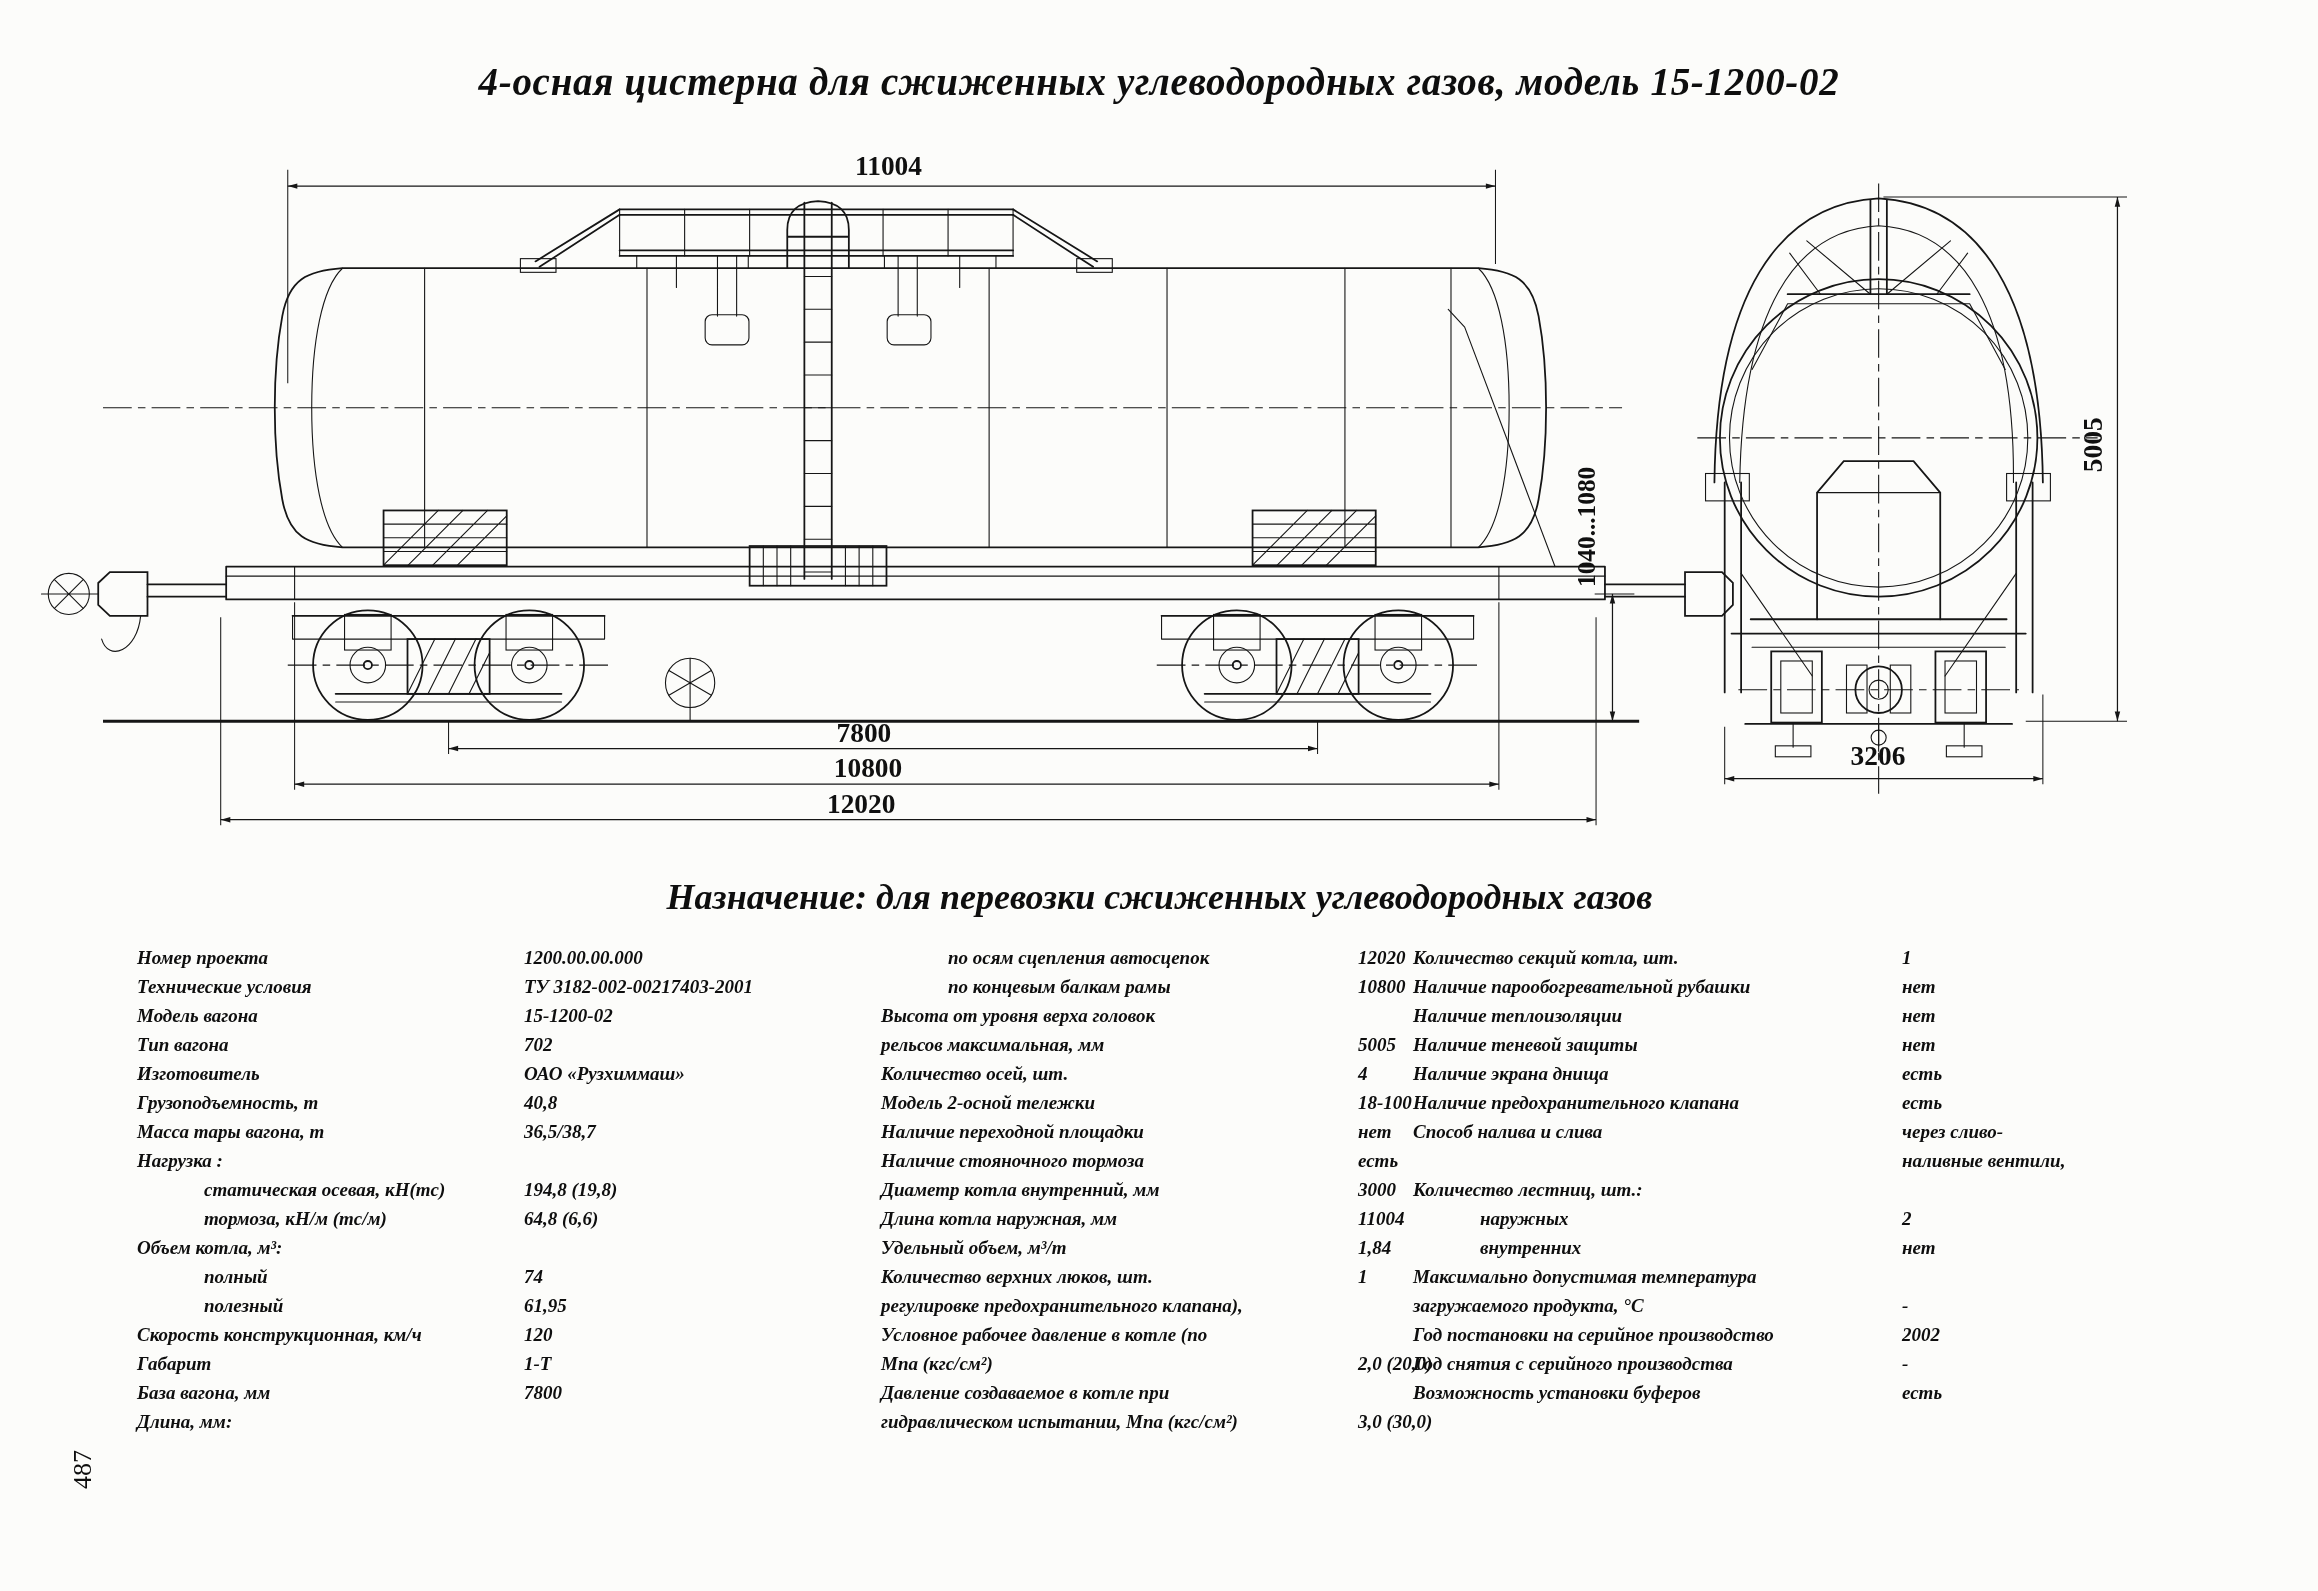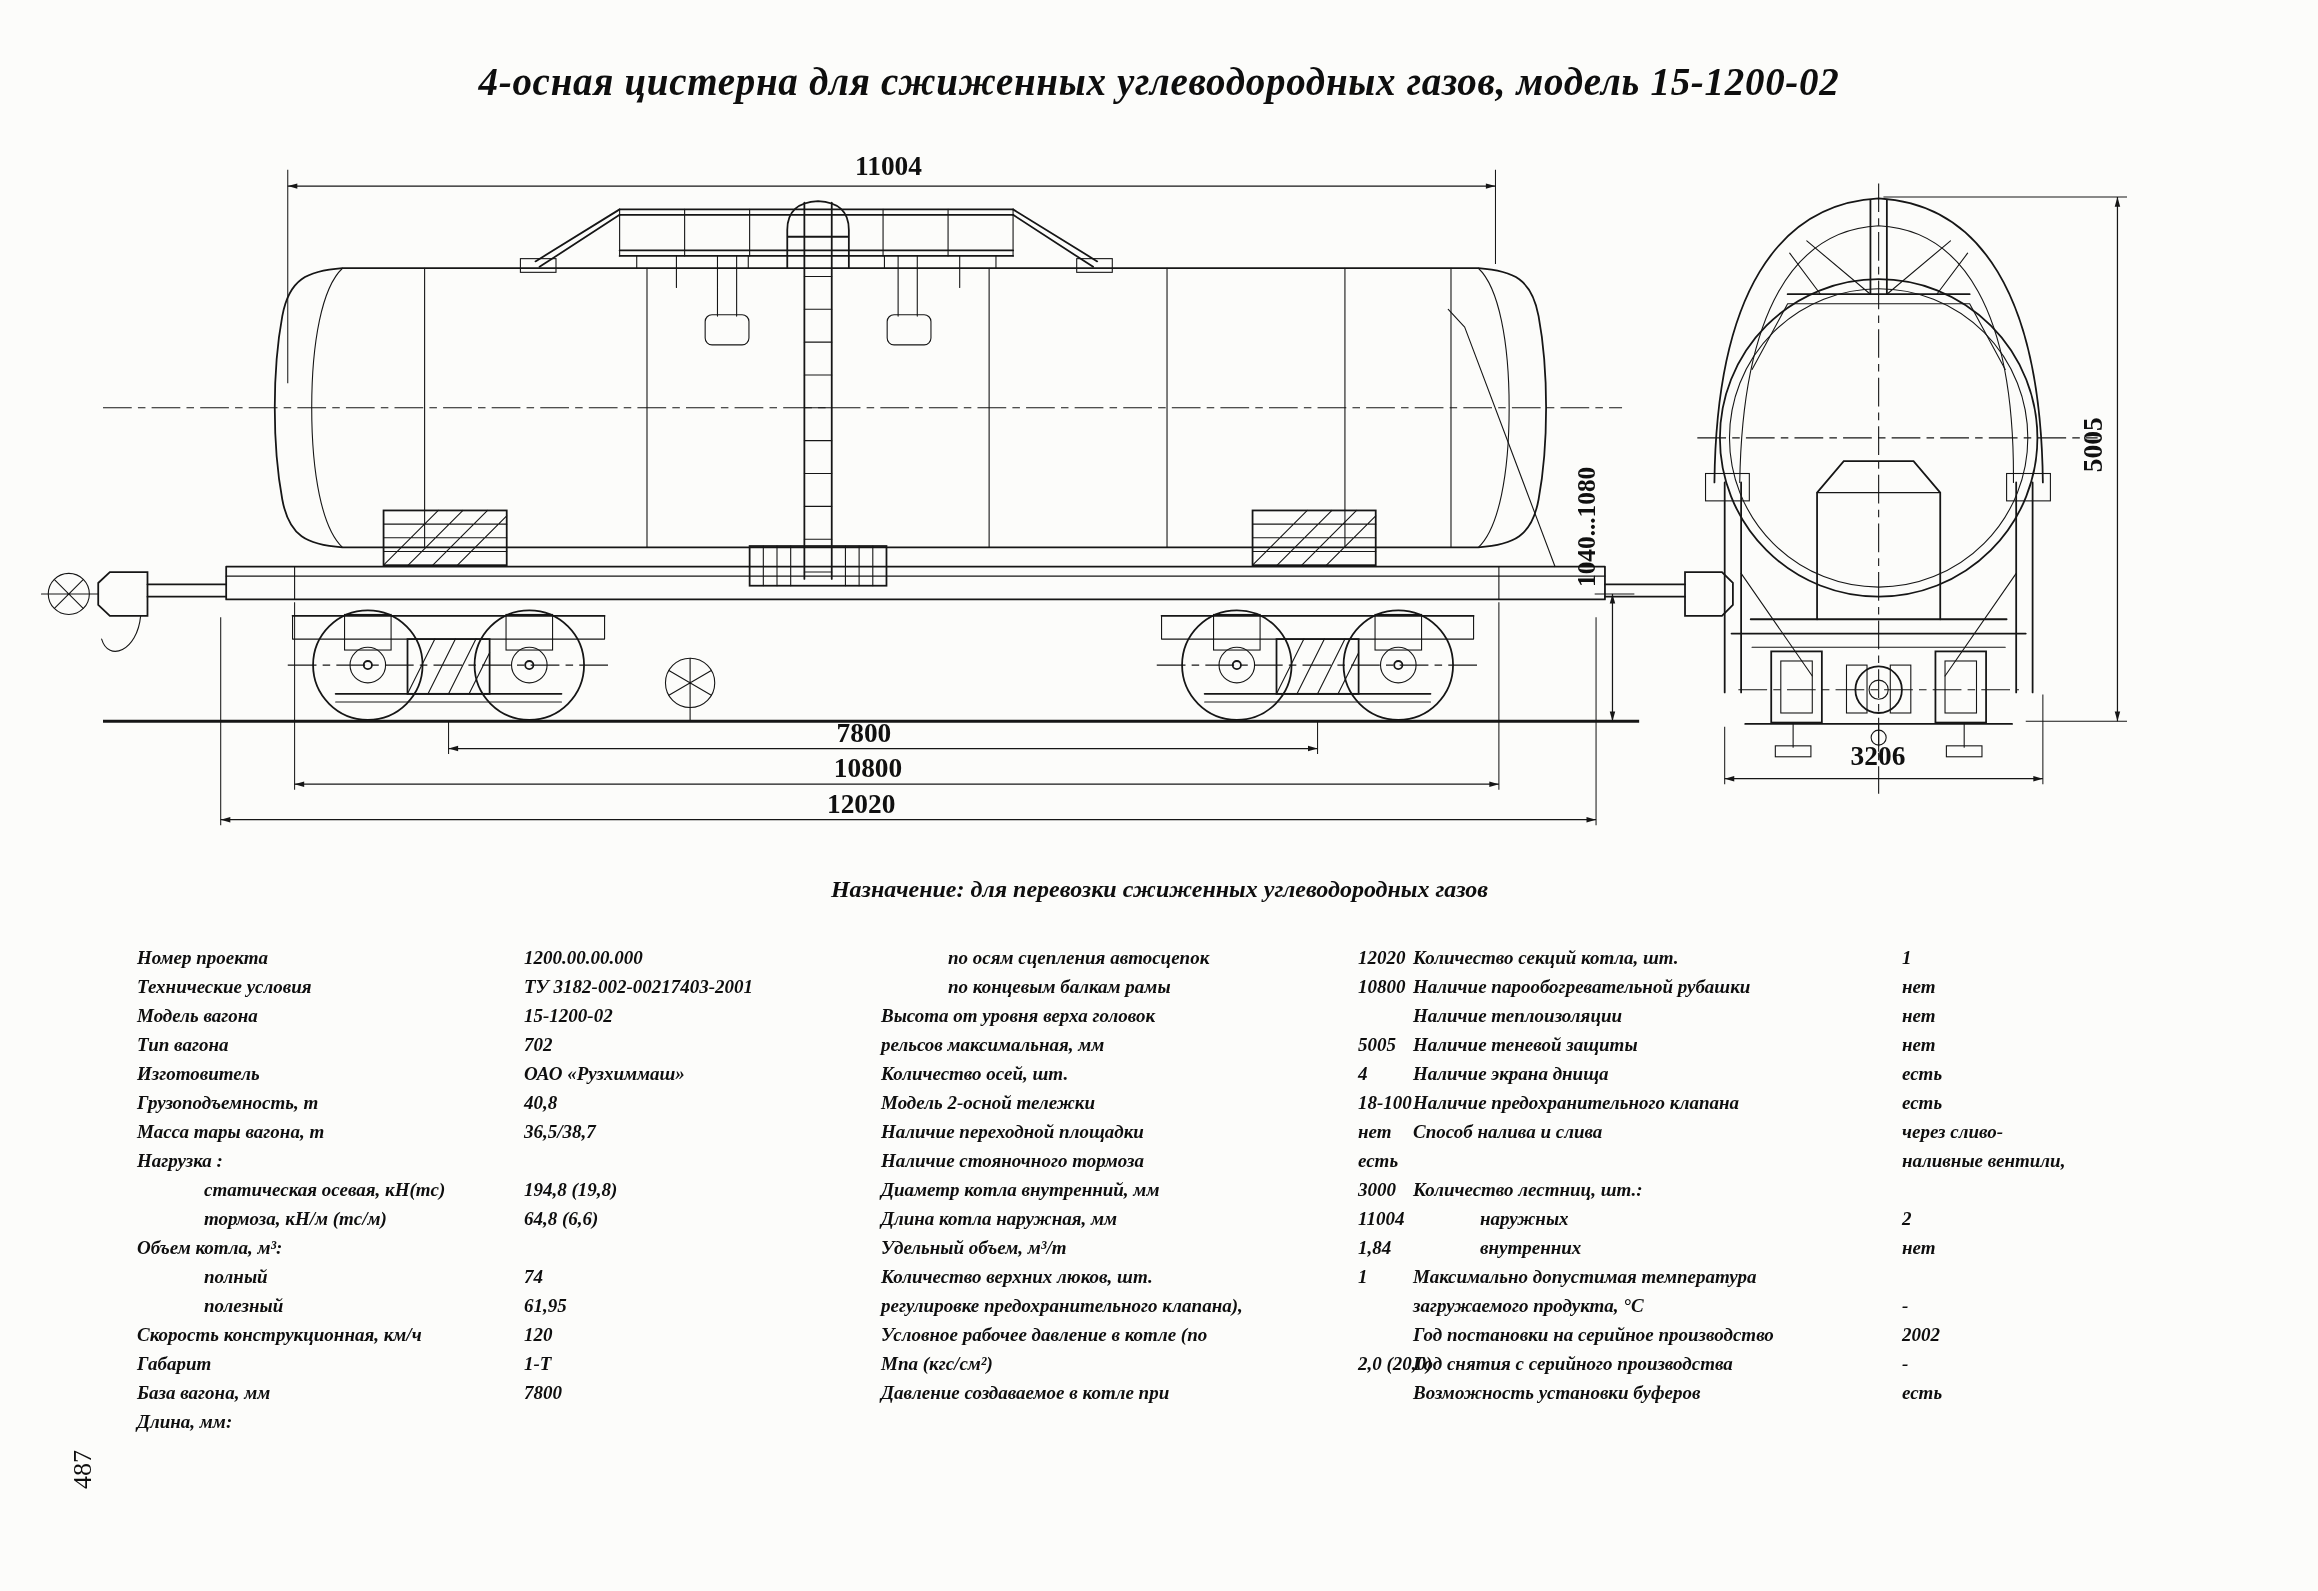--- a/index.html
+++ b/index.html
@@ -18,21 +18,21 @@
   .thin { stroke-width:1.6; }
   .thick{ stroke-width:4.2; }
   .cl   { stroke:#161616; fill:none; stroke-width:1.6; stroke-dasharray:42 9 11 9; }
   .ext  { stroke:#161616; fill:none; stroke-width:1.5; }
   .dim  { stroke:#161616; fill:none; stroke-width:1.8;
           marker-start:url(#arw); marker-end:url(#arw); }
   .dtxt { font-family:"Liberation Serif", serif; font-weight:bold; font-size:40px; fill:#101010; }
   .dtxt.small { font-size:37px; }
   .purpose {
     position:absolute; top:876px; left:41px; width:2237px;
-    text-align:center; font-size:24px; font-style:italic; font-weight:bold;
+    text-align:center; font-size:36px; font-style:italic; font-weight:bold;
   }
   .col { position:absolute; top:943px; font-size:19px; font-style:italic; font-weight:bold; }
   .col .row { display:grid; line-height:29px; }
   .col-left  { left:137px;  width:736px; } .col-left  .row { grid-template-columns:387px 1fr; }
   .col-mid   { left:881px; width:616px;  } .col-mid   .row { grid-template-columns:477px 1fr; }
   .col-right { left:1413px; width:818px; } .col-right .row { grid-template-columns:489px 1fr; }
   .lbl, .val { white-space:nowrap; }
   .row.indent .lbl { padding-left:67px; }
   .pagenum {
     position:absolute; left:68px; top:1489px; font-size:26px; font-weight:normal;
@@ -336,20 +336,24 @@
         <span class="val"></span>
       </div>
         <div class="row">
         <span class="lbl">Мпа (кгс/см²)</span>
         <span class="val">2,0 (20,0)</span>
       </div>
         <div class="row">
         <span class="lbl">Давление создаваемое в котле при</span>
         <span class="val"></span>
       </div>
+        <div class="row">
+        <span class="lbl">гидравлическом испытании, Мпа (кгс/см²)</span>
+        <span class="val">3,0 (30,0)</span>
+      </div>
       </div>
     <div class="col col-right">
 
     <div class="row">
         <span class="lbl">Количество секций котла, шт.</span>
         <span class="val">1</span>
       </div>
         <div class="row">
         <span class="lbl">Наличие парообогревательной рубашки</span>
         <span class="val">нет</span>

